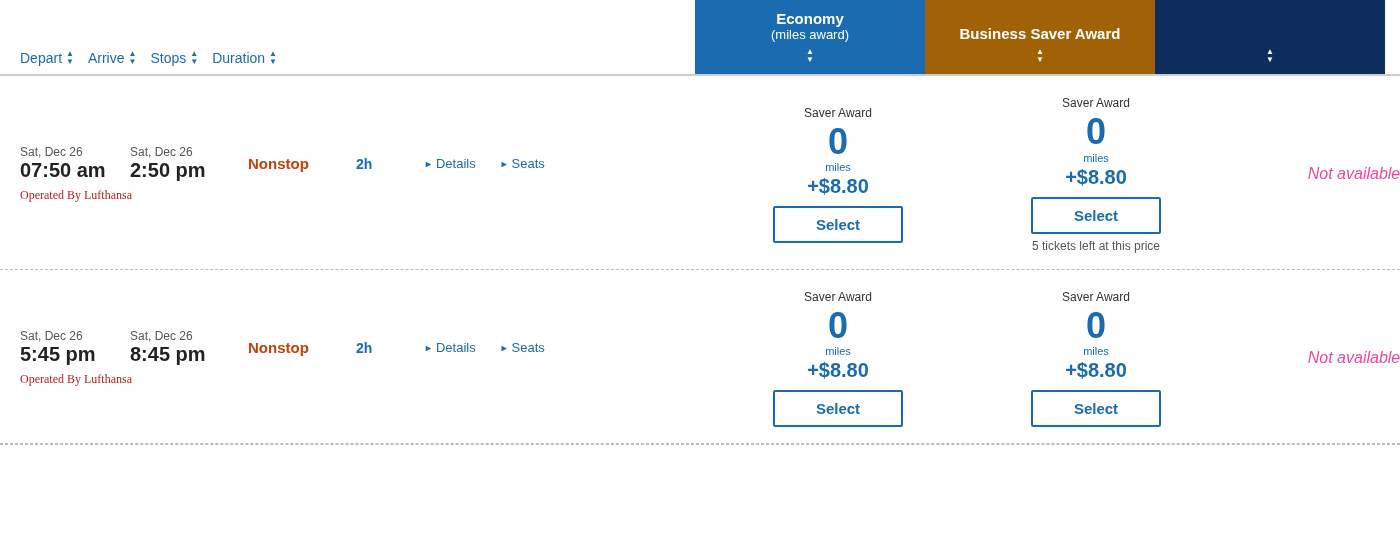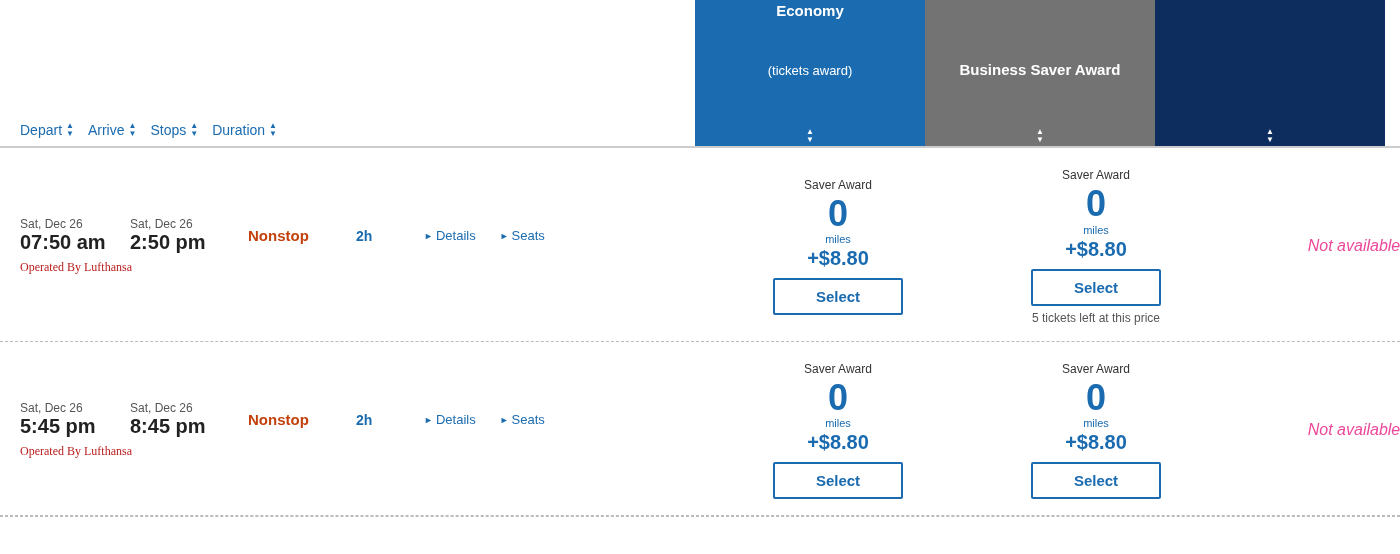--- a/index.html
+++ b/index.html
@@ -33,31 +33,30 @@
     .col-header-sort:first-child { padding-left: 20px; }
 
     .sort-arrows { display: inline-flex; flex-direction: column; font-size: 8px; color: #1a6bb0; line-height: 1; }
 
     .award-col {
       flex: 0 0 230px;
       display: flex;
       flex-direction: column;
       justify-content: flex-end;
       align-items: center;
-      padding: 2px 8px;
+      padding: 10px 8px;
       color: #fff;
       font-size: 15px;
       font-weight: 600;
       text-align: center;
       position: relative;
-      gap: 44px;
     }
 
     .award-col.economy { background-color: #1a6bb0; }
-    .award-col.business-saver { background-color: #737373; }
+    .award-col.business-saver { background-color: #a16207; }
     .award-col.business-everyday { background-color: #0d2d5e; }
 
     .award-col .sort-arrows-white { color: #fff; font-size: 8px; display: inline-flex; flex-direction: column; line-height: 1; margin-top: 6px; }
 
     .flight-row {
       display: flex;
       align-items: center;
       border-bottom: 1px dashed #bbb;
       padding: 16px 0 12px 0;
       gap: 28px;
@@ -195,21 +194,21 @@
         <span class="sort-arrows">▲<br>▼</span>
       </div>
       <div class="col-header-sort">
         <span>Duration</span>
         <span class="sort-arrows">▲<br>▼</span>
       </div>
     </div>
 
     <div class="award-col economy">
       <span>Economy</span>
-      <span class="award-col-label-sub">(tickets award)</span>
+      <span class="award-col-label-sub">(miles award)</span>
       <span class="sort-arrows-white">▲<br>▼</span>
     </div>
 
     <div class="award-col business-saver">
       <span>Business Saver Award</span>
       <span class="sort-arrows-white">▲<br>▼</span>
     </div>
 
     <div class="award-col business-everyday">
       <span class="sort-arrows-white">▲<br>▼</span>

